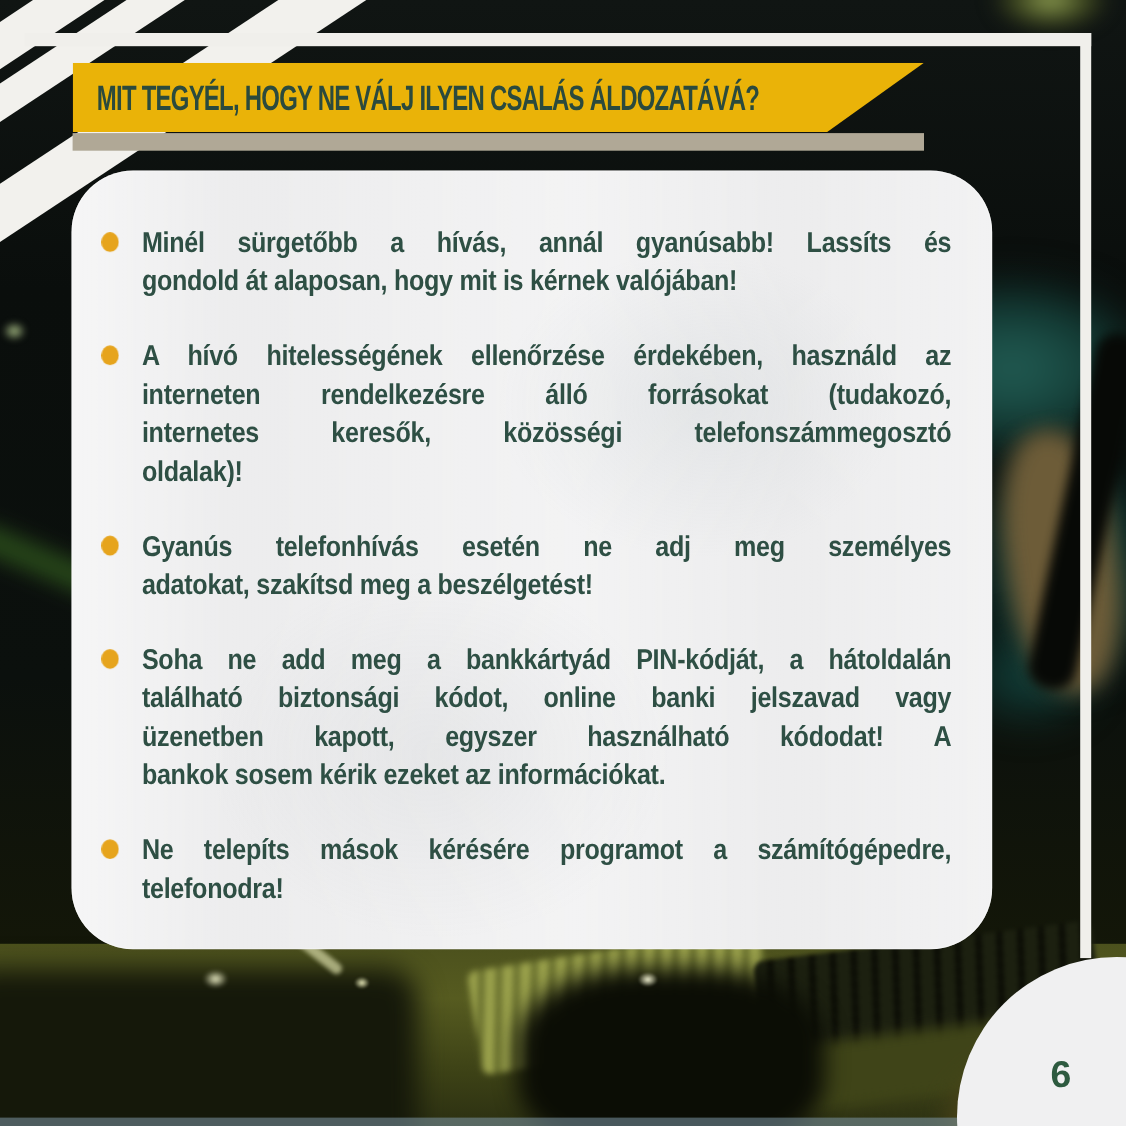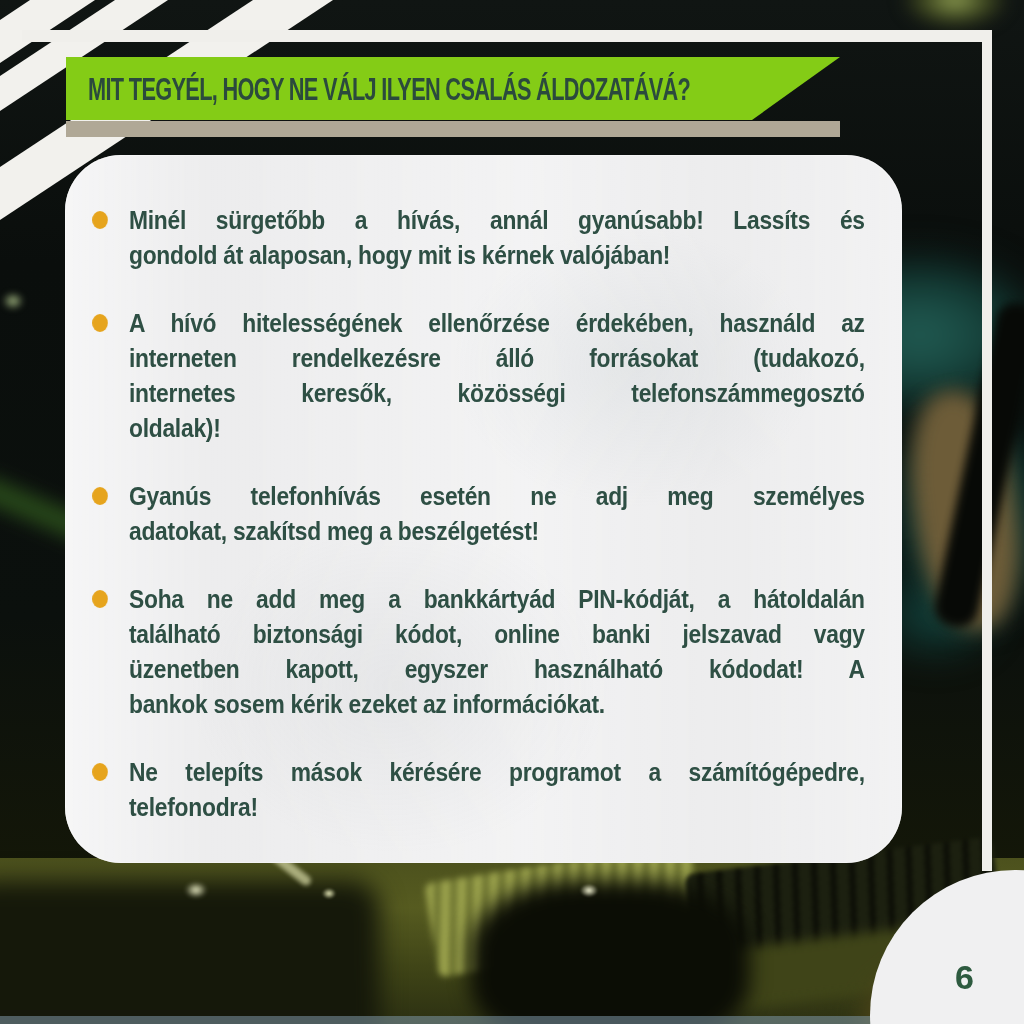--- a/index.html
+++ b/index.html
@@ -30,21 +30,21 @@
   .hand-b{left:860px;top:935px;width:280px;height:130px;background:#4c4418;border-radius:45%;filter:blur(12px);transform:rotate(-14deg);}
   .cable{left:140px;top:820px;width:190px;height:10px;background:#c3c694;border-radius:5px;filter:blur(2px);transform:rotate(38deg);opacity:.8;}
   .spec1{left:185px;top:882px;width:22px;height:16px;background:radial-gradient(closest-side,#eef0c8,transparent);filter:blur(2px);}
   .spec2{left:580px;top:884px;width:18px;height:13px;background:radial-gradient(closest-side,#f2f2d2,transparent);filter:blur(1px);}
   .spec3{left:322px;top:888px;width:14px;height:11px;background:radial-gradient(closest-side,#e6e8b8,transparent);filter:blur(1px);}
   .bottom-line{left:0;top:1016px;width:1024px;height:8px;background:#7d98a6;opacity:.55;}
   
   .deco{position:absolute;left:0;top:0;z-index:3;}
   
   .banner{position:absolute;left:66px;top:57px;width:774px;height:63px;z-index:5;
-    background:#84cc16;clip-path:polygon(0 0,100% 0,calc(100% - 88px) 100%,0 100%);}
+    background:#eab308;clip-path:polygon(0 0,100% 0,calc(100% - 88px) 100%,0 100%);}
   .banner .title{position:absolute;left:22px;top:14px;white-space:nowrap;
     font-size:32px;font-weight:700;letter-spacing:-1px;color:#2b4a3d;
     transform:scaleX(0.68);transform-origin:0 0;}
   .tanbar{position:absolute;left:66px;top:121px;width:774px;height:16px;background:#b0a896;z-index:5;}
   
   .panel{position:absolute;left:65px;top:155px;width:837px;height:708px;border-radius:56px;z-index:4;
     background:#ededee;
     box-shadow:0 0 0 1px rgba(255,255,255,.35) inset;}
   .panel::before{content:"";position:absolute;inset:0;border-radius:56px;
     background:

